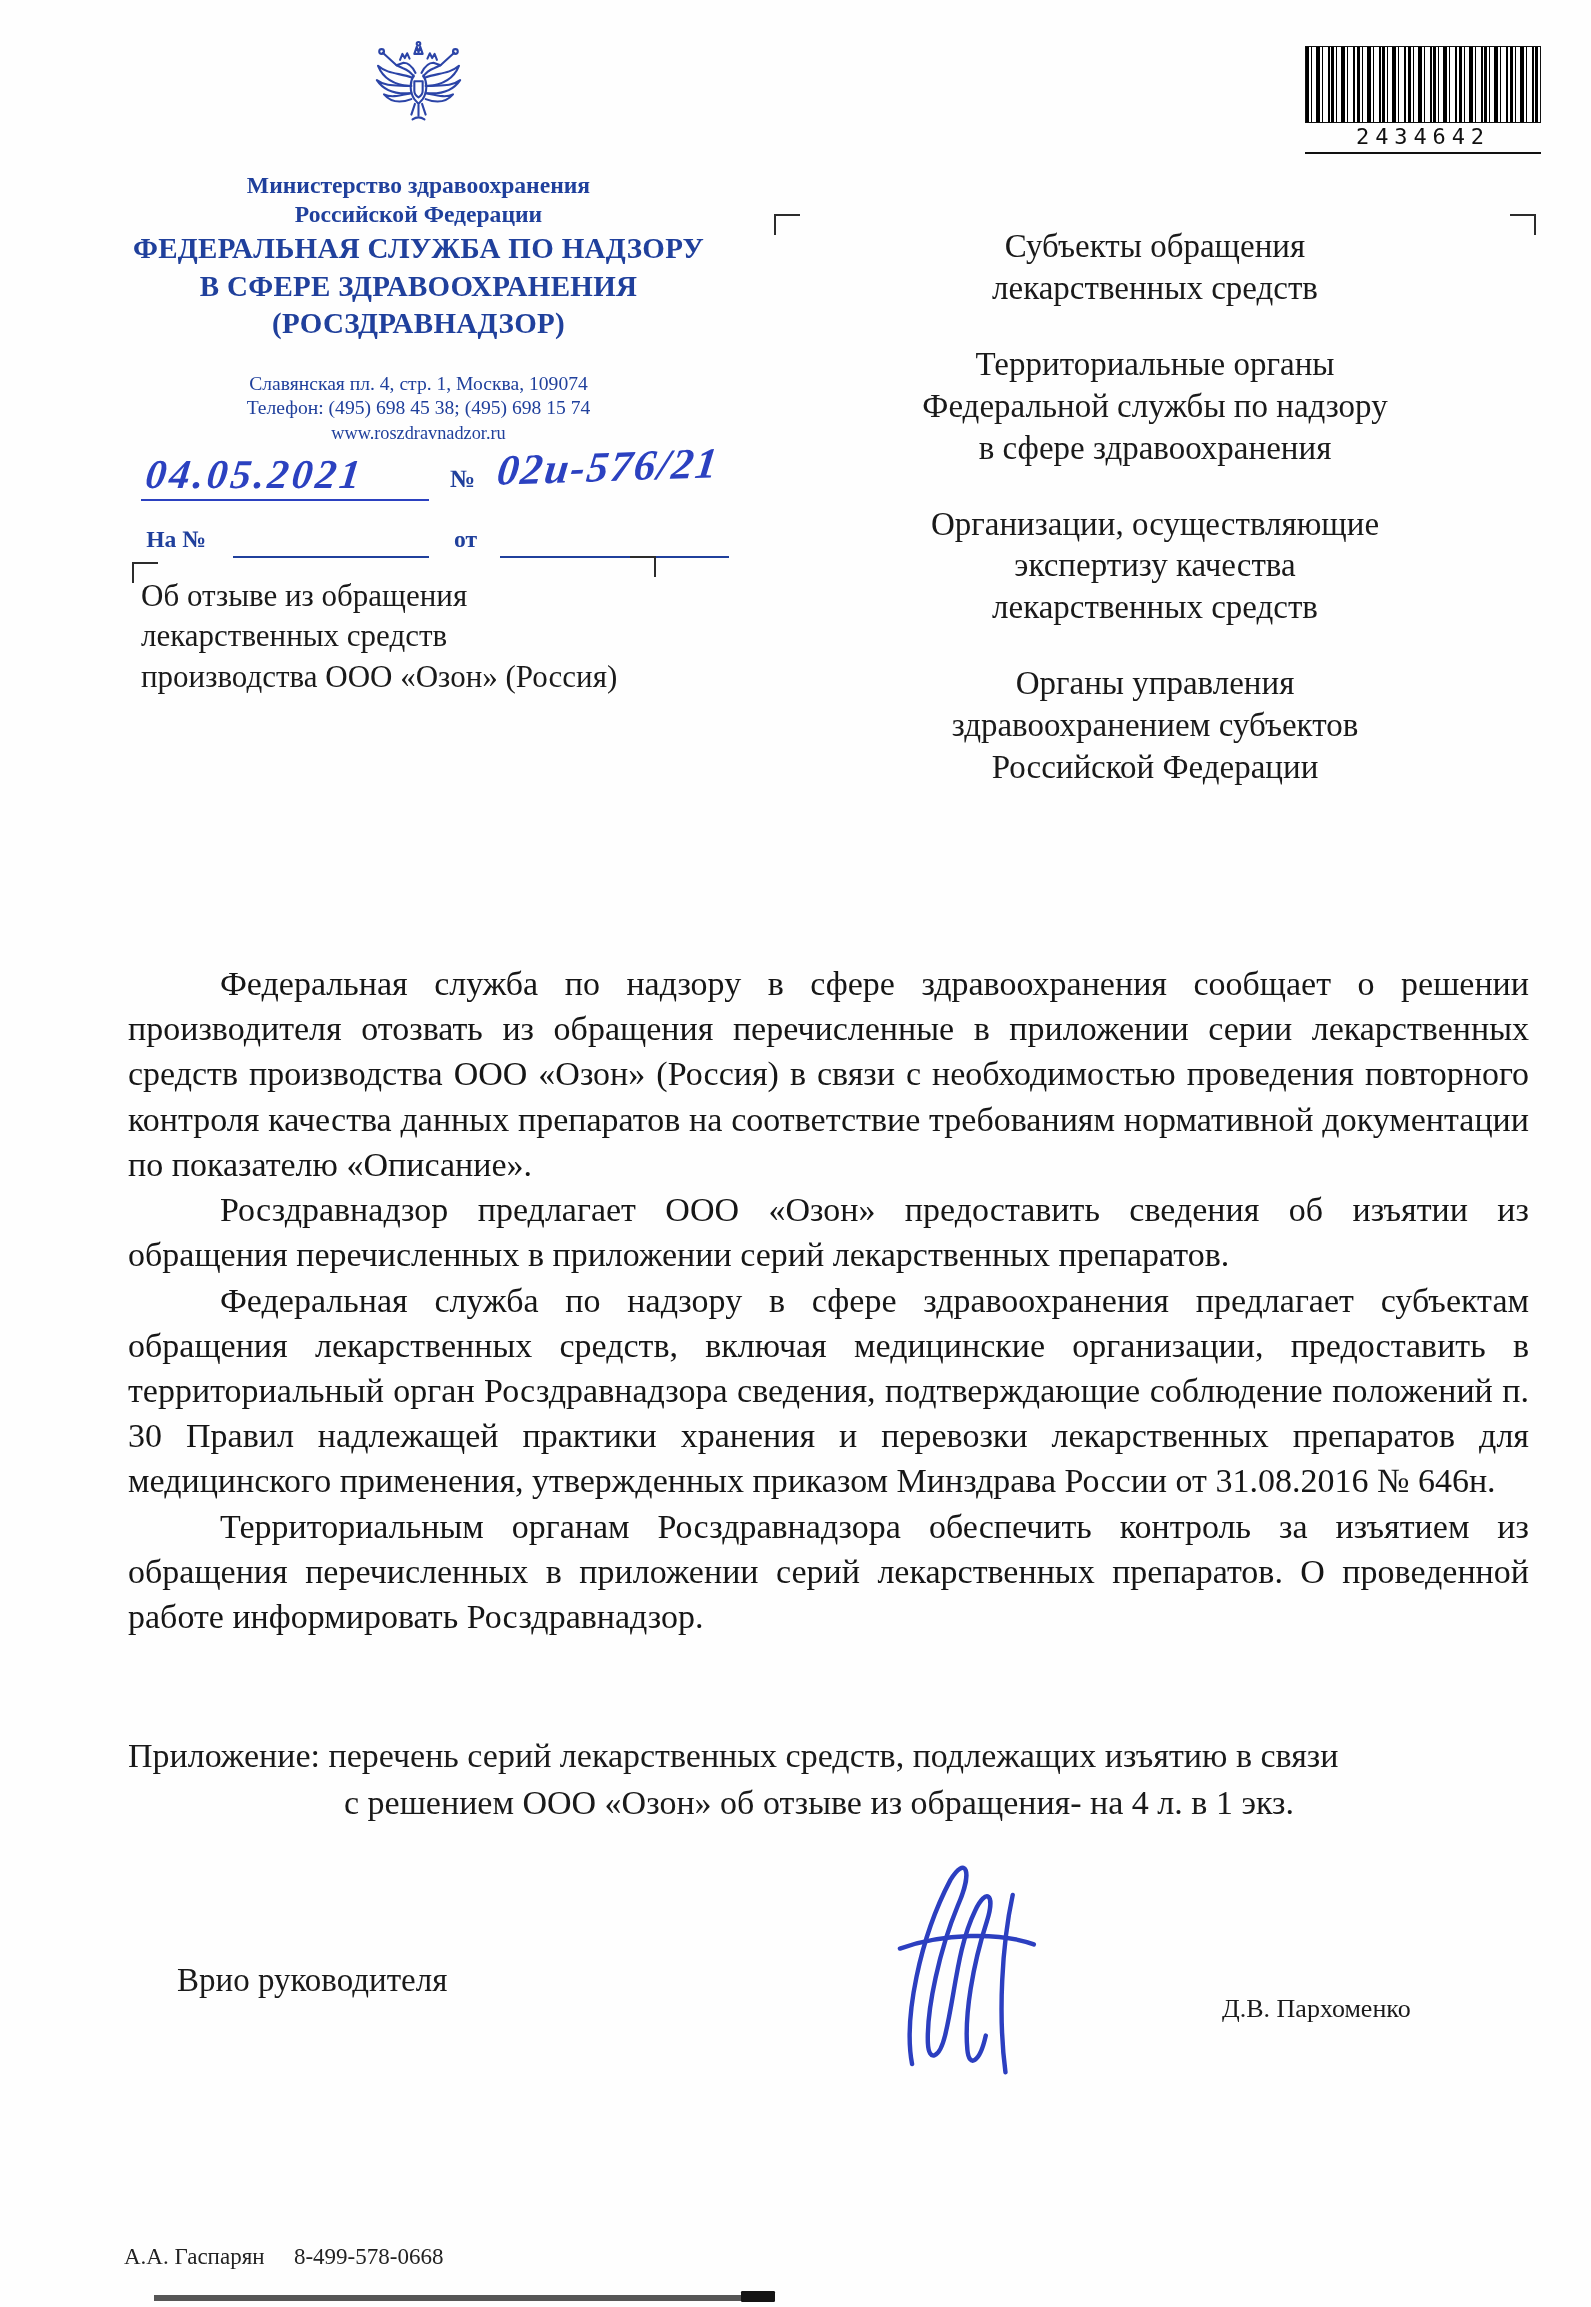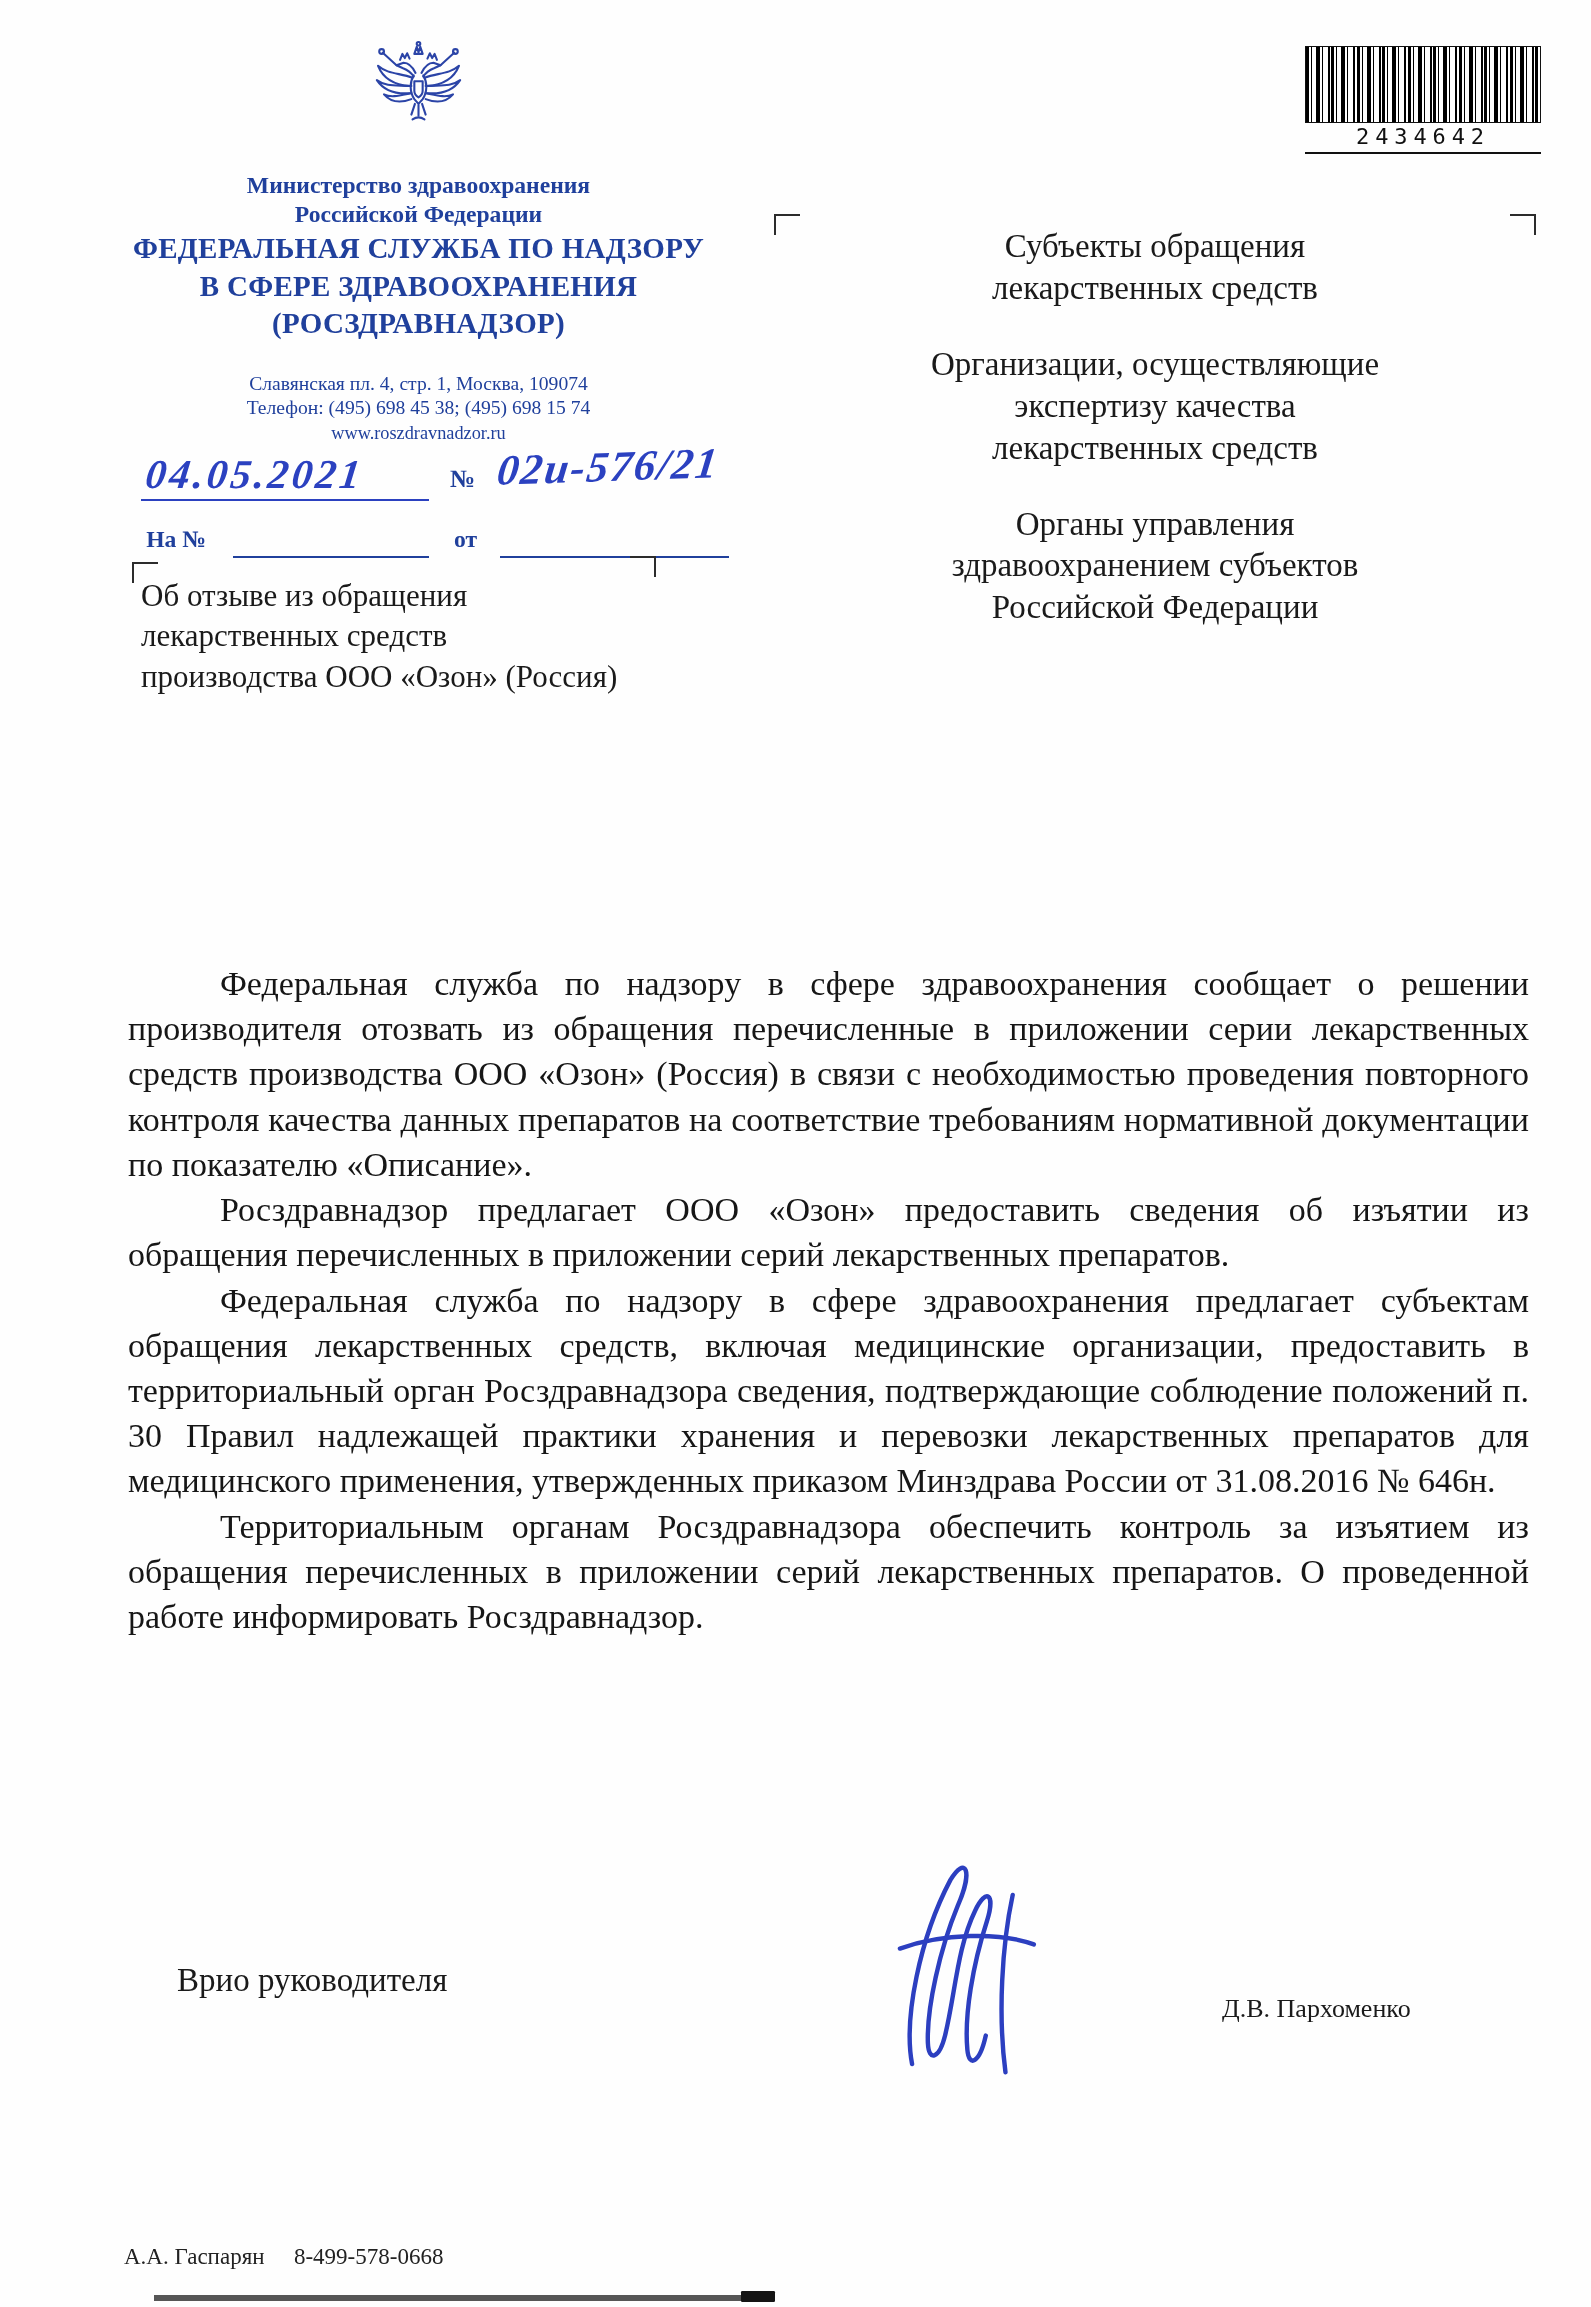--- a/index.html
+++ b/index.html
@@ -160,35 +160,42 @@
     <div class="subject-text">Об отзыве из обращения
 лекарственных средств
 производства ООО «Озон» (Россия)</div>
   </div>
 
   <div class="recipients-zone">
     <span class="corner tl" style="left:-5.2px; top:-11.8px;"></span>
     <span class="corner tr" style="right:-5.2px; top:-11.8px;"></span>
     <div class="recipient">Субъекты обращения
 лекарственных средств</div>
+    <div class="recipient">Территориальные органы
+Федеральной службы по надзору
+в сфере здравоохранения</div>
     <div class="recipient">Организации, осуществляющие
 экспертизу качества
 лекарственных средств</div>
     <div class="recipient">Органы управления
 здравоохранением субъектов
 Российской Федерации</div>
   </div>
 
   <div class="body-zone">
     <p>Федеральная служба по надзору в сфере здравоохранения сообщает о решении производителя отозвать из обращения перечисленные в приложении серии лекарственных средств производства ООО «Озон» (Россия) в связи с необходимостью проведения повторного контроля качества данных препаратов на соответствие требованиям нормативной документации по показателю «Описание».</p>
     <p>Росздравнадзор предлагает ООО «Озон» предоставить сведения об изъятии из обращения перечисленных в приложении серий лекарственных препаратов.</p>
     <p>Федеральная служба по надзору в сфере здравоохранения предлагает субъектам обращения лекарственных средств, включая медицинские организации, предоставить в территориальный орган Росздравнадзора сведения, подтверждающие соблюдение положений п. 30 Правил надлежащей практики хранения и перевозки лекарственных препаратов для медицинского применения, утвержденных приказом Минздрава России от 31.08.2016 № 646н.</p>
     <p>Территориальным органам Росздравнадзора обеспечить контроль за изъятием из обращения перечисленных в приложении серий лекарственных препаратов. О проведенной работе информировать Росздравнадзор.</p>
   </div>
 
+  <div class="attachment-zone">
+    <div class="l1">Приложение: перечень серий лекарственных средств, подлежащих изъятию в связи</div>
+    <div class="l2">с решением ООО «Озон» об отзыве из обращения- на 4 л. в 1 экз.</div>
+  </div>
 
   <div class="sign-position">Врио руководителя</div>
   <div class="autograph">
     <svg viewBox="0 0 300 380" width="190" height="242" aria-hidden="true">
       <g fill="none" stroke="#2c3fc0" stroke-width="7" stroke-linecap="round">
         <path d="M80 350 C 60 280 75 150 115 55 C 135 15 150 35 130 95 C 108 165 95 260 102 315 C 106 345 122 338 128 300 C 138 235 135 160 158 100 C 172 62 188 70 178 115 C 162 185 155 265 165 320 C 170 348 186 340 192 295"></path>
         <path d="M45 170 C 110 140 200 130 255 145"></path>
         <path d="M215 70 C 205 150 208 260 228 350"></path>
       </g>
     </svg>

